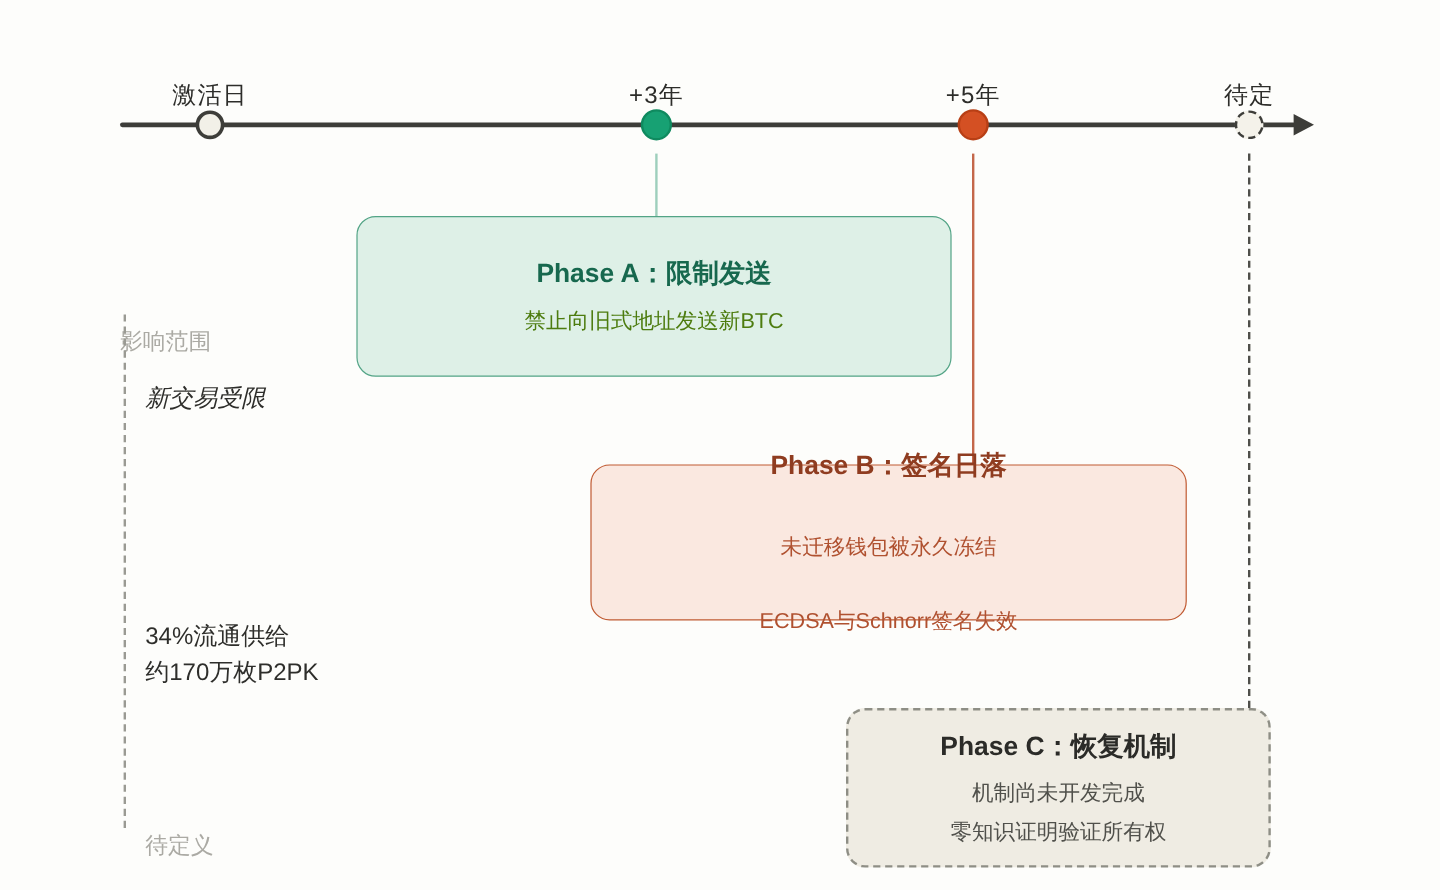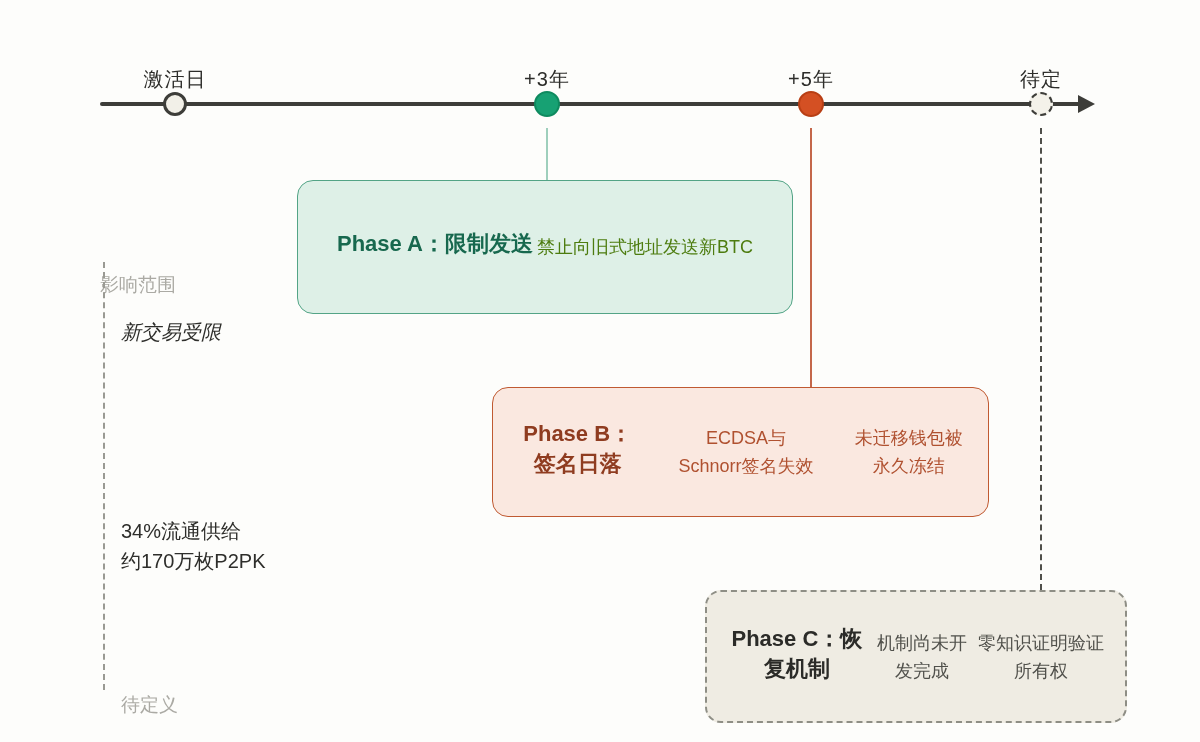--- a/index.html
+++ b/index.html
@@ -58,42 +58,42 @@
   
   .connector { position: absolute; }
   .connector.green-line { left: 546px; top: 128px; width: 2px; height: 53px; background: #9ecfbc; }
   .connector.red-line   { left: 810px; top: 128px; width: 2px; height: 259px; background: #c4674a; }
   .connector.dashed-line{ left: 1040px; top: 128px; height: 462px; width: 0;
                           border-left: 2px dashed #4f4f4a; }
 
   
   .card {
     position: absolute; border-radius: 16px;
-    display: flex; flex-direction: row; align-items: center; justify-content: center;
+    display: flex; flex-direction: column; align-items: center; justify-content: center;
     text-align: center; gap: 4px; padding: 14px 20px;
   }
   .card .card-title { font-size: 22px; font-weight: bold; margin-bottom: 6px; }
   .card .card-line  { font-size: 18px; line-height: 28px; }
 
   .card.phase-a {
     left: 297px; top: 180px; width: 496px; height: 134px;
     background: #def0e7; border: 1.5px solid #53a486;
   }
   .card.phase-a .card-title { color: #17684e; }
   .card.phase-a .card-line  { color: #4d7c0f; }
 
   .card.phase-b {
     left: 492px; top: 387px; width: 497px; height: 130px;
     background: #fae8e0; border: 1.5px solid #c05a32; gap: 33px;
   }
   .card.phase-b .card-title { color: #8f3c20; }
   .card.phase-b .card-line  { color: #b05130; }
 
   .card.phase-c {
-    left: 705px; top: 590px; width: 422px; height: 133px;
+    left: 705px; top: 590px; width: 354px; height: 133px;
     background: #efece3; border: 2px dashed #8e8e85;
   }
   .card.phase-c .card-title { color: #2b2b28; }
   .card.phase-c .card-line  { color: #50504b; }
 
   
   .left-dashed-line {
     position: absolute; left: 103px; top: 262px; height: 428px; width: 0;
     border-left: 2px dashed #9a9a93;
   }
@@ -136,22 +136,22 @@
   </div>
   <div class="side-label muted tbd-def">待定义</div>
 
   <div class="card phase-a">
     <div class="card-title">Phase A：限制发送</div>
     <div class="card-line">禁止向旧式地址发送新BTC</div>
   </div>
 
   <div class="card phase-b">
     <div class="card-title">Phase B：签名日落</div>
+    <div class="card-line">未迁移钱包被永久冻结</div>
     <div class="card-line">ECDSA与Schnorr签名失效</div>
-    <div class="card-line">未迁移钱包被永久冻结</div>
   </div>
 
   <div class="card phase-c">
     <div class="card-title">Phase C：恢复机制</div>
     <div class="card-line">机制尚未开发完成</div>
     <div class="card-line">零知识证明验证所有权</div>
   </div>
 
 </div>
 

